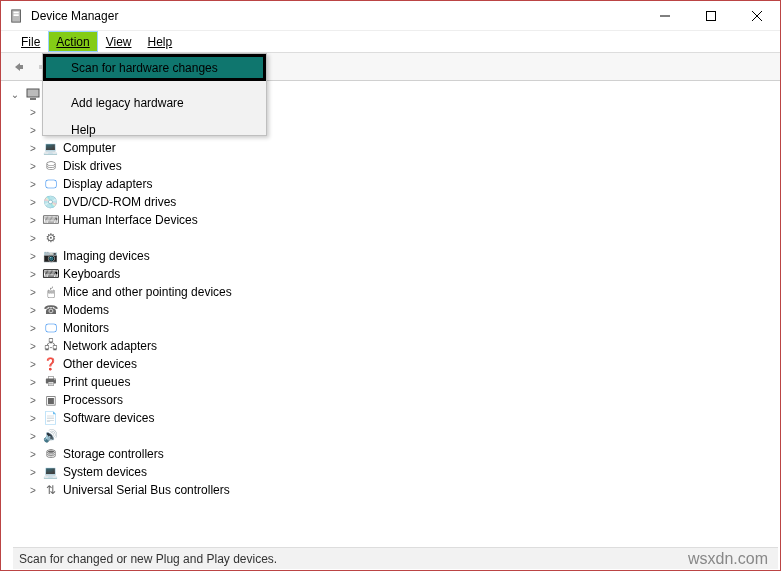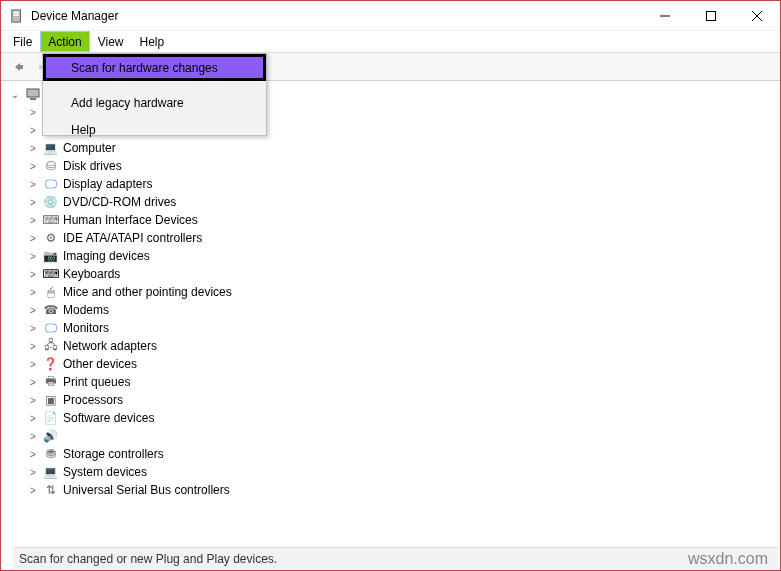--- a/index.html
+++ b/index.html
@@ -25,22 +25,23 @@
   }
   .titlebar .app-icon { width: 16px; height:16px; margin-right:6px; display:inline-flex; align-items:center; justify-content:center; }
   .titlebar .title { flex:1; font-size:12px; }
   .win-controls { display:flex; }
   .win-btn { width:46px; height:30px; display:flex; align-items:center; justify-content:center; font-size:14px; color:#000; }
   
   .menubar {
     height: 22px;
     display:flex;
     align-items:stretch;
-    padding: 0 4px;
+    padding: 0 12px;
     border-bottom: 1px solid #ddd;
+    text-decoration: underline;
   }
   .menu-item {
     padding: 0 8px;
     line-height:22px;
   }
   .menu-item.open {
     background:#84cc16;
     border:1px solid #99d1ff;
     line-height:20px;
     padding:0 7px;
@@ -93,21 +94,21 @@
     box-shadow:2px 2px 4px rgba(0,0,0,0.2);
     z-index:100;
   }
   .dd-item {
     height:27px;
     display:flex;
     align-items:center;
     padding:16px 12px 0 28px;
   }
   .dd-item.highlight {
-    background:#8b5cf6;
+    background:#0f766e;
     border:3px solid #000;
     height:27px;
     padding:0 9px 0 25px;
     margin:0;
   }
   
   .statusbar {
     position:absolute;
     left:12px; right:2px; bottom:1px;
     height:22px;
@@ -224,21 +225,20 @@
           <span>DVD/CD-ROM drives</span>
         </div>
         <div class="tree-node">
           <span class="expander">&gt;</span>
           <span class="node-icon ic-gray">⌨</span>
           <span>Human Interface Devices</span>
         </div>
         <div class="tree-node">
           <span class="expander">&gt;</span>
           <span class="node-icon ic-gray">⚙</span>
-          <span>IDE ATA/ATAPI controllers</span>
         </div>
         <div class="tree-node">
           <span class="expander">&gt;</span>
           <span class="node-icon ">📷</span>
           <span>Imaging devices</span>
         </div>
         <div class="tree-node">
           <span class="expander">&gt;</span>
           <span class="node-icon ">⌨</span>
           <span>Keyboards</span>

